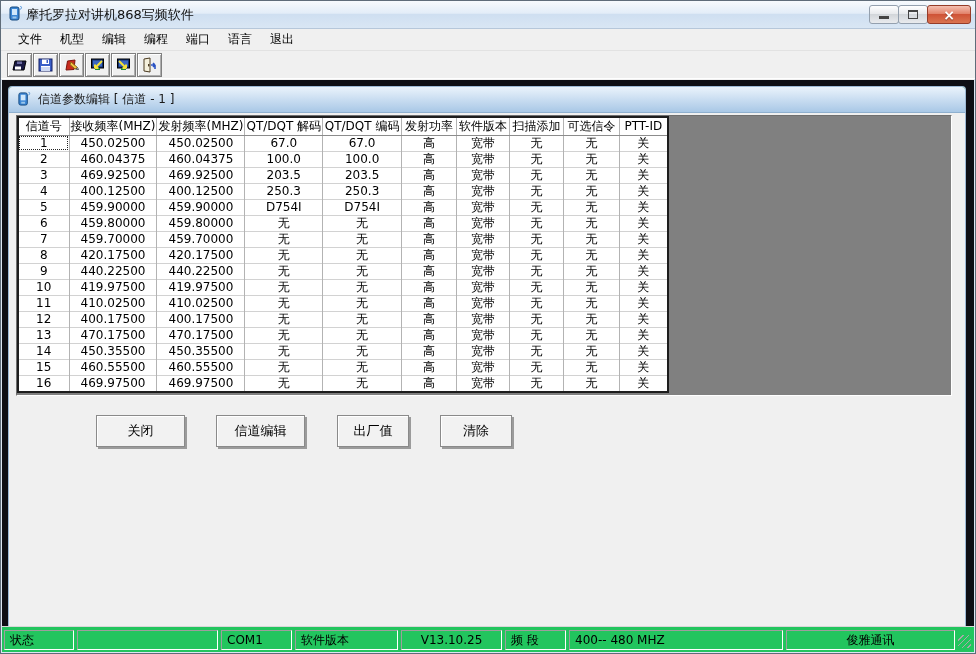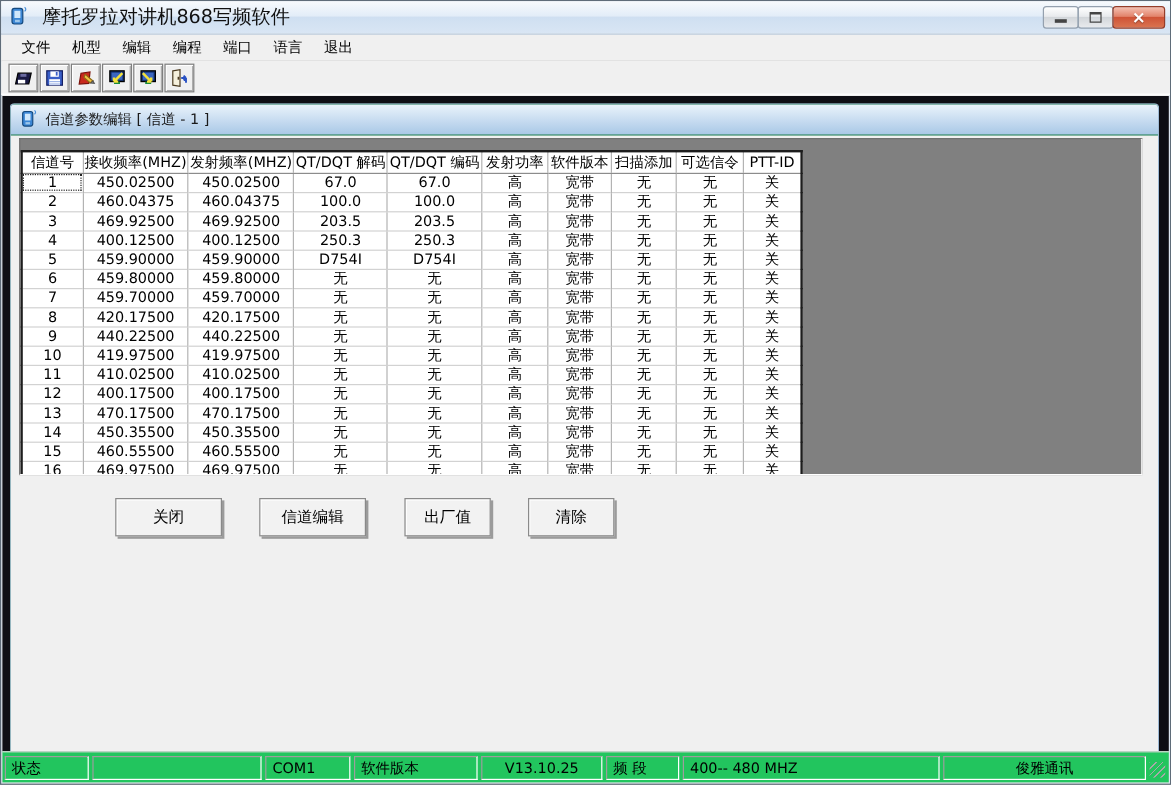--- a/index.html
+++ b/index.html
@@ -15,21 +15,21 @@
     border:1px solid #5f6c79;
     background:#f0f0f0;
     box-shadow: inset 0 0 0 1px #dce6f2;
   }
   
   .titlebar {
     height:28px; display:flex; align-items:center; padding:0 4px 0 7px;
     background:linear-gradient(#f7fafd 0%, #e3edf8 45%, #cfdff1 50%, #d9e6f4 100%);
     border-bottom:1px solid #b6c7da;
   }
-  .title-text { margin-left:11px; font-size:16px; color:#111; }
+  .title-text { margin-left:2px; font-size:13px; color:#111; }
   .win-controls { margin-left:auto; display:flex; align-items:flex-start; }
   .win-btn {
     width:30px; height:19px; margin-left:-1px;
     border:1px solid #94a0ae; border-radius:3px;
     background:linear-gradient(#ffffff,#e8eaed 45%,#d2d6da 50%,#e9ebee);
     display:flex; align-items:center; justify-content:center;
     cursor:default;
   }
   .win-btn .min-glyph { width:10px; height:3px; background:#444; margin-top:6px; }
   .win-btn .max-glyph { width:10px; height:9px; border:1px solid #444; border-top:2px solid #444; background:transparent; }
@@ -84,21 +84,20 @@
   .grid {
     width:936px; height:281px;
     background:#808080;
     border:1px solid; border-color:#6f6f6f #ffffff #ffffff #6f6f6f;
     overflow:hidden;
   }
   table.channels {
     border-collapse:collapse; table-layout:fixed;
     background:#ffffff; border:2px solid #1d1d1d;
     font-size:12px;
-    margin-top:9px;
   }
   table.channels th, table.channels td {
     height:16px; padding:0 1px; text-align:center;
     font-weight:normal; white-space:nowrap; overflow:hidden;
     border-left:1px solid #b3b3b3; border-top:1px solid #d2d2d2;
     line-height:15px;
   }
   table.channels th:first-child, table.channels td:first-child { border-left:none; }
   table.channels thead th { height:18px; border-top:none; border-bottom:1px solid #8c8c8c; }
   table.channels tbody tr:first-of-type td:first-child { outline:1px dotted #222; outline-offset:-2px; }

